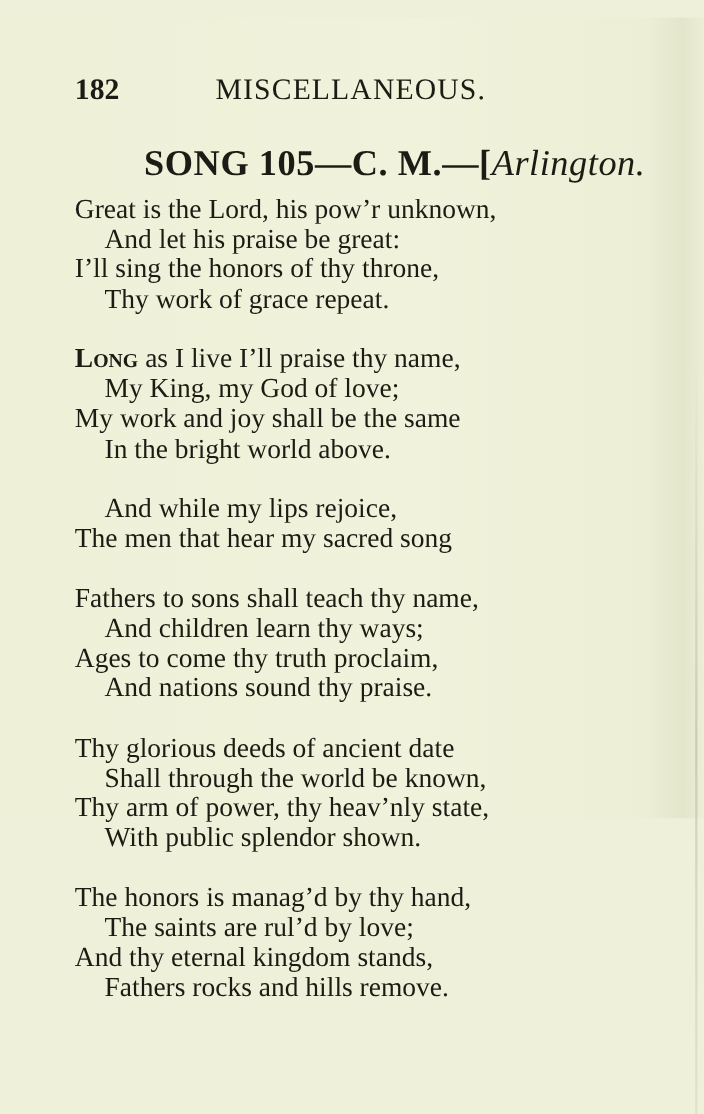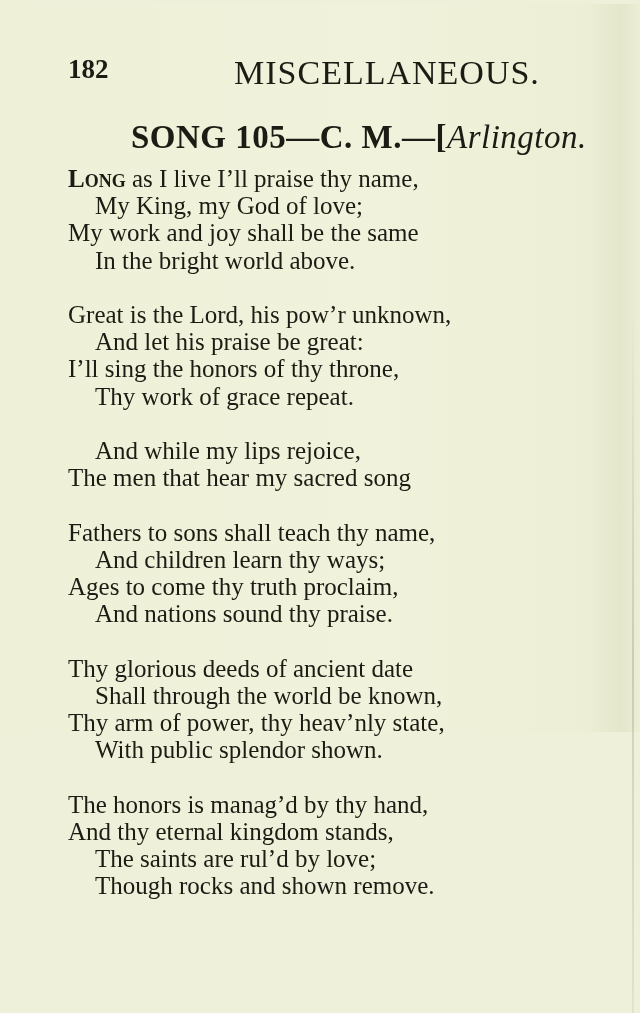--- a/index.html
+++ b/index.html
@@ -4,38 +4,38 @@
   <style>
     html, body { margin: 0; padding: 0; }
     body {
       width: 640px; height: 1013px; overflow: hidden;
       background: #eef0d9;
       font-family: "DejaVu Serif", "Liberation Serif", serif;
       color: #1c1c14;
       position: relative;
     }
     .page {
-      position: absolute; left: 0; top: 4px; width: 640px; height: 728px;
+      position: absolute; left: 0; top: 16px; width: 640px; height: 728px;
       background: linear-gradient(90deg, #eef0d8 0%, #f0f2db 60%, #eceed5 92%, #e3e6cb 97%, #eceed6 100%);
     }
     .edge {
       position: absolute; right: 6px; top: 300px; width: 2px; height: 713px;
       background: linear-gradient(180deg, rgba(150,150,120,0.0), rgba(150,150,120,0.35), rgba(150,150,120,0.15));
     }
     .header {
       position: absolute; top: 50px; left: 68px; right: 60px; height: 40px;
       font-family: "Liberation Serif", serif;
     }
     .page-number {
       position: absolute; left: 0; top: 0;
       font-size: 27px; font-weight: bold; letter-spacing: 0px;
     }
     .running-head {
       position: absolute; left: 128px; top: 0;
-      font-size: 34px; letter-spacing: 1px; margin-left: 38px;
+      font-size: 27px; letter-spacing: 1px;
     }
     .song-title {
       position: absolute; top: 115px; left: 131px;
       font-family: "Liberation Serif", serif;
       font-size: 33px; font-weight: bold; letter-spacing: 0.5px;
       white-space: nowrap;
     }
     .song-title .tune { font-style: italic; font-weight: normal; }
     .stanzas {
       position: absolute; top: 161px; left: 68px; width: 520px;
@@ -58,47 +58,47 @@
     <span class="page-number">182</span>
     <span class="running-head">MISCELLANEOUS.</span>
   </div>
 
   <div class="song-title">
     <span>SONG 105—C. M.—[</span><span class="tune">Arlington.</span>
   </div>
 
   <div class="stanzas">
     <div class="stanza">
+      <span class="line">Great is the Lord, his pow’r unknown,</span>
+      <span class="line indent">And let his praise be great:</span>
+      <span class="line">I’ll sing the honors of thy throne,</span>
+      <span class="line indent">Thy work of grace repeat.</span>
+    </div>
+    <div class="stanza">
       <span class="line"><span class="smallcaps">Long</span><span> as I live I’ll praise thy name,</span></span>
       <span class="line indent">My King, my God of love;</span>
       <span class="line">My work and joy shall be the same</span>
       <span class="line indent">In the bright world above.</span>
-    </div>
-    <div class="stanza">
-      <span class="line">Great is the Lord, his pow’r unknown,</span>
-      <span class="line indent">And let his praise be great:</span>
-      <span class="line">I’ll sing the honors of thy throne,</span>
-      <span class="line indent">Thy work of grace repeat.</span>
     </div>
     <div class="stanza">
       <span class="line indent">And while my lips rejoice,</span>
       <span class="line">The men that hear my sacred song</span>
     </div>
     <div class="stanza">
       <span class="line">Fathers to sons shall teach thy name,</span>
       <span class="line indent">And children learn thy ways;</span>
       <span class="line">Ages to come thy truth proclaim,</span>
       <span class="line indent">And nations sound thy praise.</span>
     </div>
     <div class="stanza">
       <span class="line">Thy glorious deeds of ancient date</span>
       <span class="line indent">Shall through the world be known,</span>
       <span class="line">Thy arm of power, thy heav’nly state,</span>
       <span class="line indent">With public splendor shown.</span>
     </div>
     <div class="stanza">
       <span class="line">The honors is manag’d by thy hand,</span>
+      <span class="line indent">The saints are rul’d by love;</span>
       <span class="line">And thy eternal kingdom stands,</span>
-      <span class="line indent">The saints are rul’d by love;</span>
-      <span class="line indent">Though rocks and shown remove.</span>
+      <span class="line indent">Fathers rocks and hills remove.</span>
     </div>
   </div>
 </div>
 
 </body></html>

